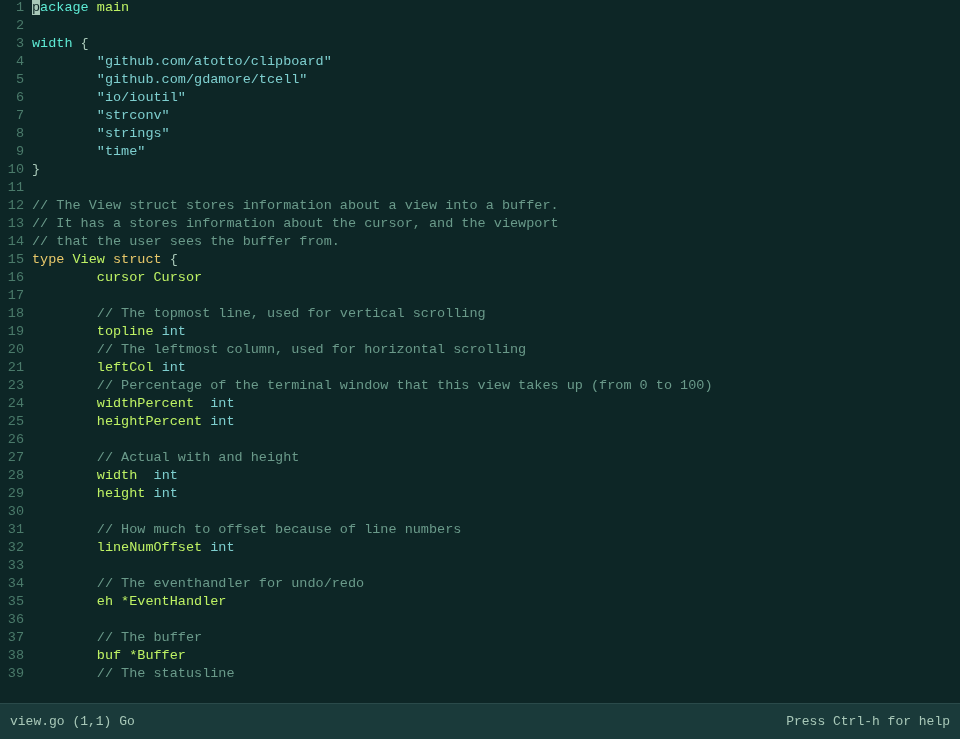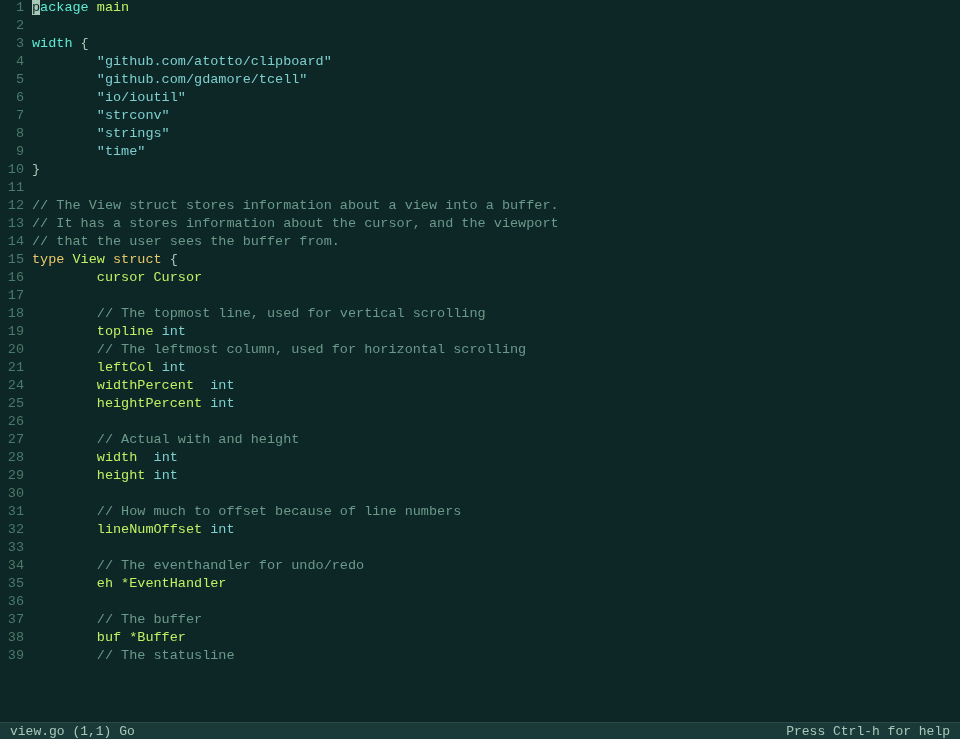--- a/index.html
+++ b/index.html
@@ -65,21 +65,21 @@
     .ident-main { color: #bef264; text-align: center; }
     .brace      { color: #a8c8b8; }
     .cursor-char {
       background-color: #a8c8b8;
       color: #0d2626;
     }
 
     #status-bar {
       background-color: #1a3a3a;
       color: #a8c8b8;
-      height: 17px;
+      height: 36px;
       display: flex;
       align-items: center;
       justify-content: space-between;
       padding: 0 10px;
       font-size: 13px;
       border-top: 1px solid #2a4a4a;
     }
 
     .status-left {
       color: #a8c8b8;
@@ -173,20 +173,24 @@
       </div>
       <div class="code-line">
         <span class="line-number">20</span>
         <span class="line-content"><span class="comment">	// The leftmost column, used for horizontal scrolling</span></span>
       </div>
       <div class="code-line">
         <span class="line-number">21</span>
         <span class="line-content"><span class="ident-main">	leftCol </span><span class="kw-int">int</span></span>
       </div>
       <div class="code-line">
+        <span class="line-number">23</span>
+        <span class="line-content"><span class="comment">	// Percentage of the terminal window that this view takes up (from 0 to 100)</span></span>
+      </div>
+      <div class="code-line">
         <span class="line-number">24</span>
         <span class="line-content"><span class="ident-main">	widthPercent  </span><span class="kw-int">int</span></span>
       </div>
       <div class="code-line">
         <span class="line-number">25</span>
         <span class="line-content"><span class="ident-main">	heightPercent </span><span class="kw-int">int</span></span>
       </div>
       <div class="code-line">
         <span class="line-number">26</span>
         <span class="line-content"></span>

